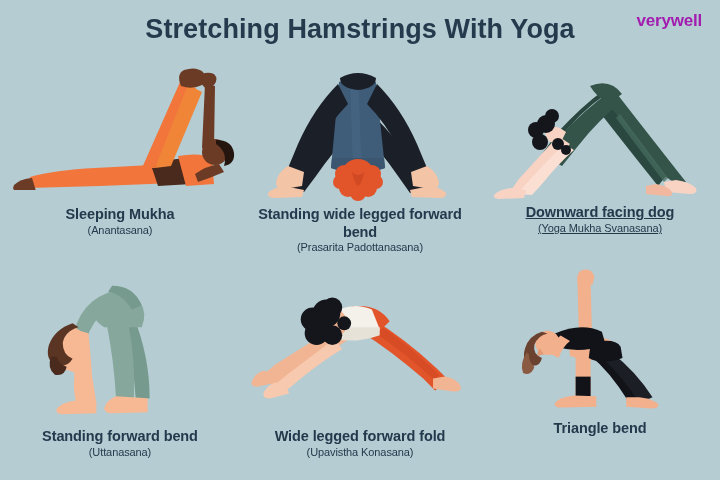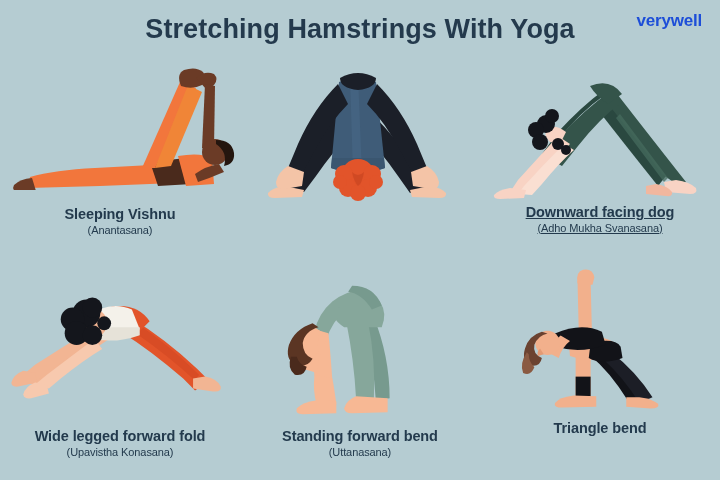--- a/index.html
+++ b/index.html
@@ -32,21 +32,21 @@
     letter-spacing: 0.1px;
     color: #243a4d;
   }
   .brand {
     position: absolute;
     right: 18px;
     top: 11px;
     font-size: 17px;
     font-weight: 700;
     letter-spacing: -0.2px;
-    color: #1d4ed8;
+    color: #a21caf;
   }
   
   .grid {
     position: absolute;
     left: 0;
     top: 52px;
     width: 720px;
     height: 428px;
     display: grid;
     grid-template-columns: 1fr 1fr 1fr;
@@ -117,21 +117,21 @@
 
         <circle cx="215" cy="100" r="13" fill="#6b3b26"></circle>
 
         <path d="M216 88 Q232 88 234 101 Q235 112 224 114 Q228 100 216 92 Z" fill="#24160f"></path>
 
         <path d="M195 122 Q206 114 219 112 L224 120 Q210 126 198 130 Z" fill="#6b3b26"></path>
 
         <path d="M0 138 L240 138 L240 141 L0 141 Z" fill="#b5ccd2"></path>
       </svg>
       <div class="caption">
-        <span class="cap-name">Sleeping Vishnu</span>
+        <span class="cap-name">Sleeping Mukha</span>
         <span class="cap-sanskrit">(Anantasana)</span>
       </div>
     </div>
 
     <div class="cell cell-1">
       <svg class="art" viewBox="0 0 240 150">
 
         <path d="M98 62 Q74 88 52 120 L44 136 L64 140 L76 124 Q94 98 112 80 Z" fill="#1b1f28"></path>
 
         <path d="M132 62 Q158 88 180 120 L190 136 L170 141 L158 124 Q140 98 122 80 Z" fill="#1b1f28"></path>
@@ -159,20 +159,24 @@
           <circle cx="104" cy="122" r="9"></circle>
           <circle cx="132" cy="122" r="9"></circle>
           <circle cx="108" cy="136" r="9"></circle>
           <circle cx="128" cy="136" r="9"></circle>
           <circle cx="118" cy="141" r="8"></circle>
           <circle cx="100" cy="130" r="7"></circle>
           <circle cx="136" cy="130" r="7"></circle>
         </g>
         <path d="M112 120 Q118 126 124 120 Q122 132 118 134 Q114 130 112 120 Z" fill="#c4431f" opacity="0.6"></path>
       </svg>
+      <div class="caption">
+        <span class="cap-name">Standing wide legged forward bend</span>
+        <span class="cap-sanskrit">(Prasarita Padottanasana)</span>
+      </div>
     </div>
 
     <div class="cell cell-2">
       <svg class="art" viewBox="0 0 240 150">
 
         <path d="M126 44 Q156 82 186 124 L178 134 Q146 94 118 58 Z" fill="#2a4840"></path>
 
         <path d="M118 40 Q150 78 182 122 L196 132 L206 130 Q176 92 134 38 Z" fill="#34544a"></path>
 
         <path d="M140 62 Q164 94 188 126 L184 130 Q160 98 136 66 Z" fill="#456b5d" opacity="0.75"></path>
@@ -196,21 +200,53 @@
           <circle cx="72" cy="64" r="7"></circle>
           <circle cx="78" cy="92" r="6"></circle>
           <circle cx="86" cy="98" r="5"></circle>
         </g>
 
         <path d="M196 128 Q210 130 216 136 Q218 142 210 142 L186 140 L184 130 Z" fill="#f8d3c4"></path>
         <path d="M176 132 Q188 134 192 140 Q193 145 186 144 L166 142 L166 134 Z" fill="#f1b79f"></path>
       </svg>
       <div class="caption">
         <span class="cap-name">Downward facing dog</span>
-        <span class="cap-sanskrit">(Adho Mukha Svanasana)</span>
+        <span class="cap-sanskrit">(Yoga Mukha Svanasana)</span>
+      </div>
+    </div>
+
+    <div class="cell cell-4">
+      <svg class="art row2" viewBox="0 0 240 160">
+
+        <path d="M134 52 Q150 92 150 134 L136 136 Q134 96 122 62 Z" fill="#779a8e"></path>
+
+        <path d="M106 56 Q114 96 116 134 L134 136 Q136 94 128 56 Z" fill="#86a79b"></path>
+
+        <path d="M92 36 Q120 14 140 36 Q148 48 142 62 L104 62 Q88 52 92 36 Z" fill="#86a79b"></path>
+        <path d="M112 20 Q134 20 142 40 L132 44 Q122 28 108 26 Z" fill="#779a8e"></path>
+
+        <path d="M92 36 Q78 48 74 66 L86 74 Q92 56 104 46 Z" fill="#86a79b"></path>
+
+        <path d="M74 64 Q70 86 74 112 L92 116 Q90 86 88 68 Z" fill="#f7b894"></path>
+
+        <path d="M74 110 Q72 126 76 140 L96 140 Q94 124 92 114 Z" fill="#f7b894"></path>
+
+        <path d="M76 136 Q62 138 56 144 Q54 150 62 150 L96 149 L96 137 Z" fill="#f7b894"></path>
+        <path d="M116 132 Q106 136 104 144 Q104 149 112 149 L148 148 L148 134 Z" fill="#f7b894"></path>
+
+        <path d="M76 64 Q64 84 62 104 L76 108 Q78 88 88 70 Z" fill="#f7b894"></path>
+
+        <path d="M74 62 Q62 66 58 78 Q56 90 66 92 L78 88 Q76 74 80 66 Z" fill="#f7b894"></path>
+
+        <path d="M72 58 Q54 64 48 80 Q44 94 54 100 Q66 104 72 94 Q62 90 62 78 Q64 66 78 62 Z" fill="#5b3523"></path>
+        <path d="M50 92 Q46 104 54 110 Q64 112 66 102 Q58 100 56 92 Z" fill="#4a2a1c"></path>
+      </svg>
+      <div class="caption">
+        <span class="cap-name">Standing forward bend</span>
+        <span class="cap-sanskrit">(Uttanasana)</span>
       </div>
     </div>
 
     <div class="cell cell-3">
       <svg class="art row2" viewBox="0 0 240 160">
 
         <path d="M130 52 Q166 74 198 104 L210 116 L196 126 L184 114 Q152 86 120 66 Z" fill="#e2542a"></path>
 
         <path d="M140 60 Q172 82 200 110 L196 116 Q168 90 136 68 Z" fill="#cf4620" opacity="0.55"></path>
 
@@ -239,52 +275,20 @@
           <circle cx="92" cy="70" r="10"></circle>
           <circle cx="104" cy="58" r="7"></circle>
         </g>
       </svg>
       <div class="caption">
         <span class="cap-name">Wide legged forward fold</span>
         <span class="cap-sanskrit">(Upavistha Konasana)</span>
       </div>
     </div>
 
-    <div class="cell cell-4">
-      <svg class="art row2" viewBox="0 0 240 160">
-
-        <path d="M134 52 Q150 92 150 134 L136 136 Q134 96 122 62 Z" fill="#779a8e"></path>
-
-        <path d="M106 56 Q114 96 116 134 L134 136 Q136 94 128 56 Z" fill="#86a79b"></path>
-
-        <path d="M92 36 Q120 14 140 36 Q148 48 142 62 L104 62 Q88 52 92 36 Z" fill="#86a79b"></path>
-        <path d="M112 20 Q134 20 142 40 L132 44 Q122 28 108 26 Z" fill="#779a8e"></path>
-
-        <path d="M92 36 Q78 48 74 66 L86 74 Q92 56 104 46 Z" fill="#86a79b"></path>
-
-        <path d="M74 64 Q70 86 74 112 L92 116 Q90 86 88 68 Z" fill="#f7b894"></path>
-
-        <path d="M74 110 Q72 126 76 140 L96 140 Q94 124 92 114 Z" fill="#f7b894"></path>
-
-        <path d="M76 136 Q62 138 56 144 Q54 150 62 150 L96 149 L96 137 Z" fill="#f7b894"></path>
-        <path d="M116 132 Q106 136 104 144 Q104 149 112 149 L148 148 L148 134 Z" fill="#f7b894"></path>
-
-        <path d="M76 64 Q64 84 62 104 L76 108 Q78 88 88 70 Z" fill="#f7b894"></path>
-
-        <path d="M74 62 Q62 66 58 78 Q56 90 66 92 L78 88 Q76 74 80 66 Z" fill="#f7b894"></path>
-
-        <path d="M72 58 Q54 64 48 80 Q44 94 54 100 Q66 104 72 94 Q62 90 62 78 Q64 66 78 62 Z" fill="#5b3523"></path>
-        <path d="M50 92 Q46 104 54 110 Q64 112 66 102 Q58 100 56 92 Z" fill="#4a2a1c"></path>
-      </svg>
-      <div class="caption">
-        <span class="cap-name">Standing forward bend</span>
-        <span class="cap-sanskrit">(Uttanasana)</span>
-      </div>
-    </div>
-
     <div class="cell cell-5">
       <svg class="art row2" viewBox="0 0 240 160">
 
         <path d="M96 16 L110 16 L112 96 L98 96 Z" fill="#f2b08c"></path>
 
         <path d="M96 18 Q94 6 102 4 Q112 2 114 12 L112 20 L98 20 Z" fill="#f2b08c"></path>
 
         <path d="M94 92 L110 94 L110 140 L94 140 Z" fill="#f2b08c"></path>
         <path d="M94 118 L110 118 L110 140 L94 140 Z" fill="#121318"></path>
 

